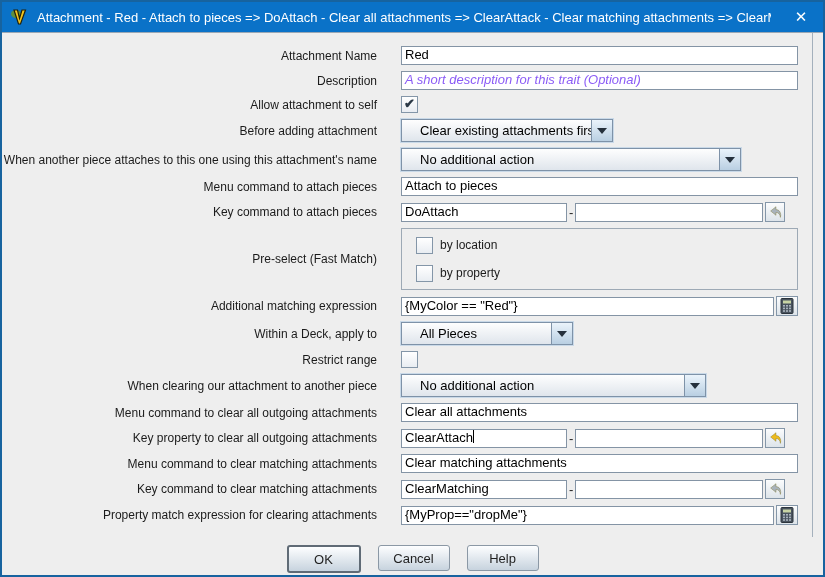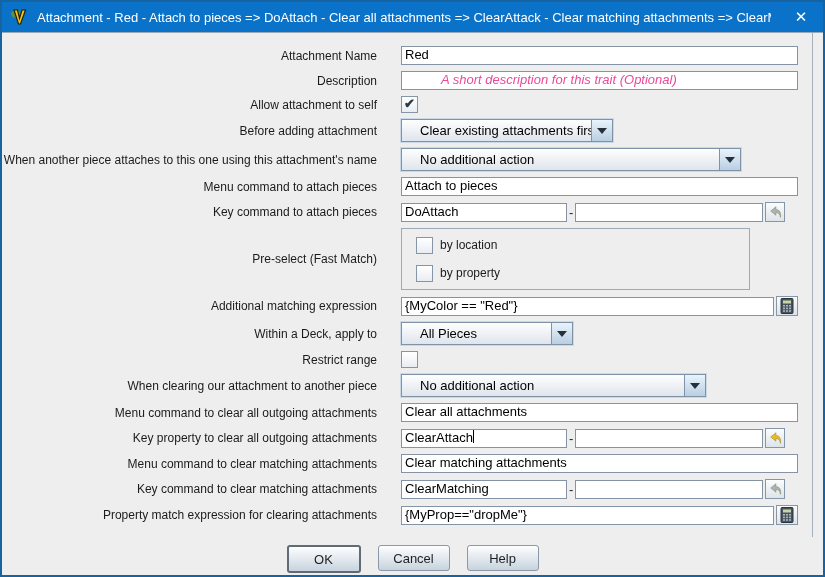--- a/index.html
+++ b/index.html
@@ -40,21 +40,21 @@
     font-size:12px; color:#1b1b1b; white-space:nowrap; flex:none;
   }
   .lbl-top { align-self:center; }
   .tf {
     border:1px solid #8494a5; background:#ffffff;
     height:19px; display:flex; 
     padding:0 3px; font-size:13px; color:#000;
     overflow:hidden; white-space:nowrap;
   }
   .tf.full { width:397px; }
-  .tf .ph { color:#ec4899; font-style:italic;margin-left:36px; }
+  .tf .ph { color:#8b5cf6; font-style:italic; }
   .caret { width:1px; height:13px; background:#000; flex:none; }
   
   .combo {
     height:23px; border:1px solid #7e92a8;
     background:linear-gradient(#fefefe,#dfe5ec);
     display:flex; align-items:stretch;
     box-shadow:0 0 0 1px #c9d9e8;
   }
   .combo-value {
     flex:1; display:flex; align-items:center;
@@ -70,21 +70,21 @@
   .cb {
     width:17px; height:17px; flex:none;
     border:1px solid #8496a8; background:linear-gradient(#ffffff,#e9edf2);
     display:flex; align-items:center; justify-content:center;
     font-size:13px; color:#2b3946; font-weight:bold; line-height:1;
   }
   .cb[data-checked="true"]::after { content:"\2714"; margin-top:-2px; }
   .cb-text { font-size:12px; color:#1b1b1b; margin-left:7px; }
   
   .fm-panel {
-    width:349px; height:62px; border:1px solid #9dA9b5;
+    width:397px; height:62px; border:1px solid #9dA9b5;
     display:flex; flex-direction:column; justify-content:center;
     gap:11px; padding-left:14px; background:#eeeeee;
   }
   .fm-row { display:flex; align-items:center; }
   
   .keyrow-f1 { width:166px; }
   .keyrow-f2 { width:188px; }
   .dash { font-size:13px; color:#222; margin:0 2px; flex:none; }
   .icon-btn {
     width:20px; height:20px; margin-left:2px; flex:none;

